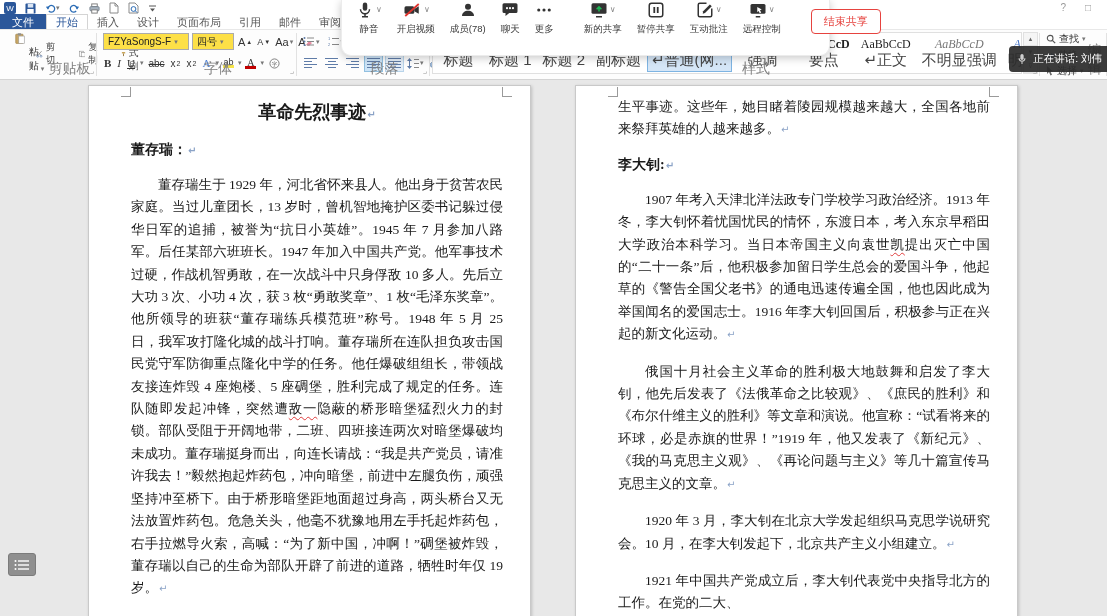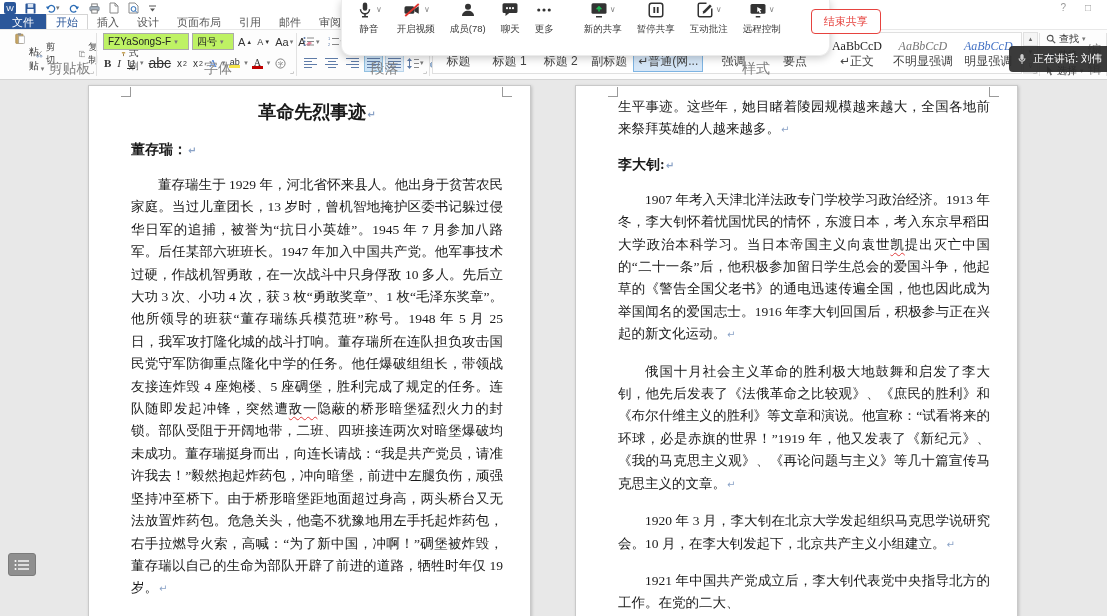--- a/index.html
+++ b/index.html
@@ -16,41 +16,41 @@
   .tab.active{background:#fff;color:#2b579a;border:1px solid #d4d4d4;border-bottom:none;}
   
   .ribbon{position:absolute;left:0;top:29px;width:1107px;height:49px;background:#fdfdfd;
           border-bottom:1px solid #d4d4d4;border-top:1px solid #e8e8e8;z-index:3;}
   .rgroup{position:absolute;top:0;height:49px;}
   .rgroup:after{content:"";position:absolute;right:0;top:3px;bottom:3px;width:1px;background:#e2e2e2;}
   .glabel{position:absolute;bottom:1px;left:0;right:0;text-align:center;font-size:14px;color:#818181;padding-left:42px;}
   .launcher{position:absolute;right:3px;bottom:2px;font-size:7px;color:#999;transform:rotate(180deg);}
   .rrow1{position:absolute;left:0;top:3px;height:17px;display:flex;align-items:center;gap:3px;}
   .rrow2{position:absolute;left:0;top:26px;height:14px;display:flex;align-items:center;gap:4px;}
-  .combo{height:15px;border:1px solid #ababab;background:#bef264;font-size:10px;display:flex;align-items:center;
+  .combo{height:15px;border:1px solid #ababab;background:#fde047;font-size:10px;display:flex;align-items:center;
          padding:0 2px 0 4px;gap:3px;color:#222;white-space:nowrap;overflow:hidden;}
   .chev8{font-size:7px;color:#777;}
   .rbtn{font-size:11px;color:#333;display:flex;align-items:center;gap:1px;padding:0 1px;}
   .rbtn.bold{font-weight:bold;font-family:"Liberation Serif",serif;}
   .rbtn.ital{font-style:italic;font-family:"Liberation Serif",serif;}
   .rbtn.unde{text-decoration:underline;font-family:"Liberation Serif",serif;}
-  .rbtn.strike{text-decoration:line-through;font-size:14px;}
+  .rbtn.strike{text-decoration:line-through;font-size:10px;}
   .colorbar{display:inline-block;width:11px;height:3px;margin-top:-2px;}
   .stackbtn{display:flex;flex-direction:column;align-items:center;line-height:1;}
   .clip-small{position:absolute;left:36px;top:4px;display:flex;flex-direction:row;gap:20px;}
   .clip-small>div{display:flex;align-items:center;gap:3px;font-size:9.5px;color:#444;}
   .paste-btn{position:absolute;left:6px;top:3px;width:28px;height:40px;display:flex;flex-direction:column;
              align-items:center;font-size:10px;color:#333;gap:1px;}
   
   .stylebox{position:absolute;left:2px;top:2px;right:18px;height:40px;border:1px solid #e0e0e0;background:#fff;
             display:flex;overflow:hidden;}
   .styleitem{flex:0 0 auto;display:flex;flex-direction:column;align-items:center;justify-content:flex-end;
              padding:2px 4px 1px;margin:1px 0 1px 1px;border:1px solid transparent;}
   .styleitem.selected{background:#d5e6f7;border-color:#7eb4e2;}
-  .stylename{font-size:12px;color:#444;white-space:nowrap;}
+  .stylename{font-size:15px;color:#444;white-space:nowrap;}
   .stylepre{font-size:12px;line-height:14px;font-family:"Liberation Serif",serif;color:#222;white-space:nowrap;}
   .sp-blue{color:#4472c4;} .sp-ital{font-style:italic;} .sp-bold{font-weight:bold;}
   .sp-caps{font-size:10px;letter-spacing:.5px;} .sp-gray{color:#777;font-style:italic;}
   .sp-big{font-size:13px;}
   .gallery-scroll{position:absolute;right:2px;top:2px;width:13px;height:40px;border:1px solid #e0e0e0;
                   background:#f5f5f5;display:flex;flex-direction:column;}
   .gallery-scroll>div{flex:1;display:flex;align-items:center;justify-content:center;font-size:6px;color:#666;
                       border-bottom:1px solid #e4e4e4;}
   
   .editrows{position:absolute;left:6px;top:2px;display:flex;flex-direction:column;gap:2px;}

